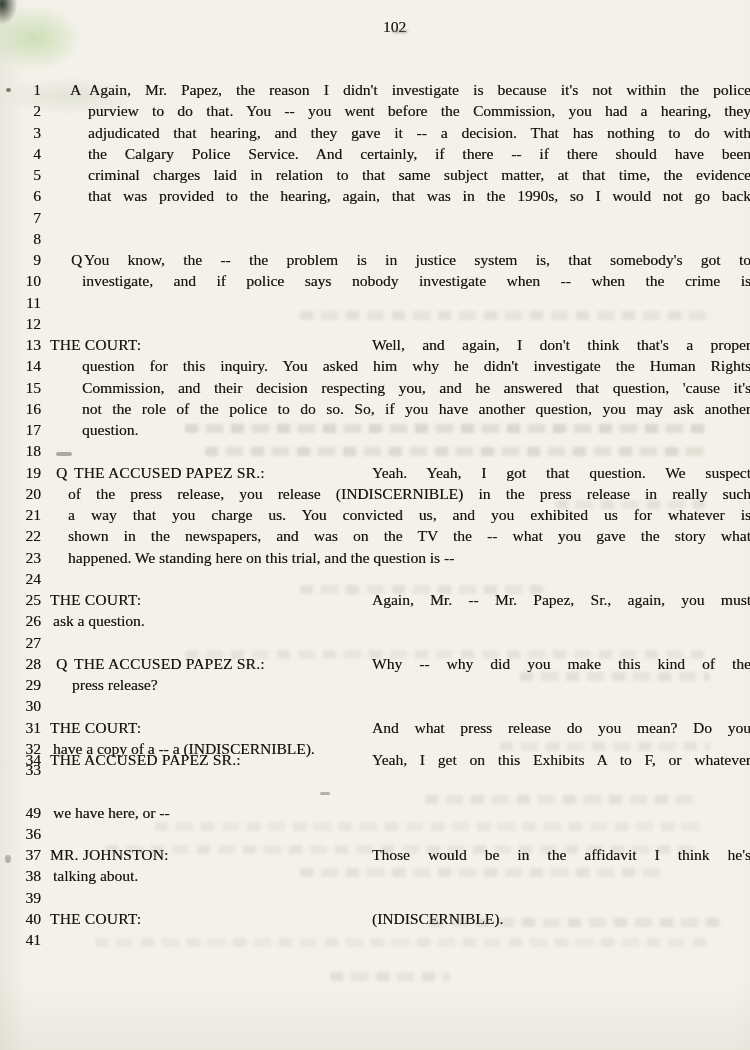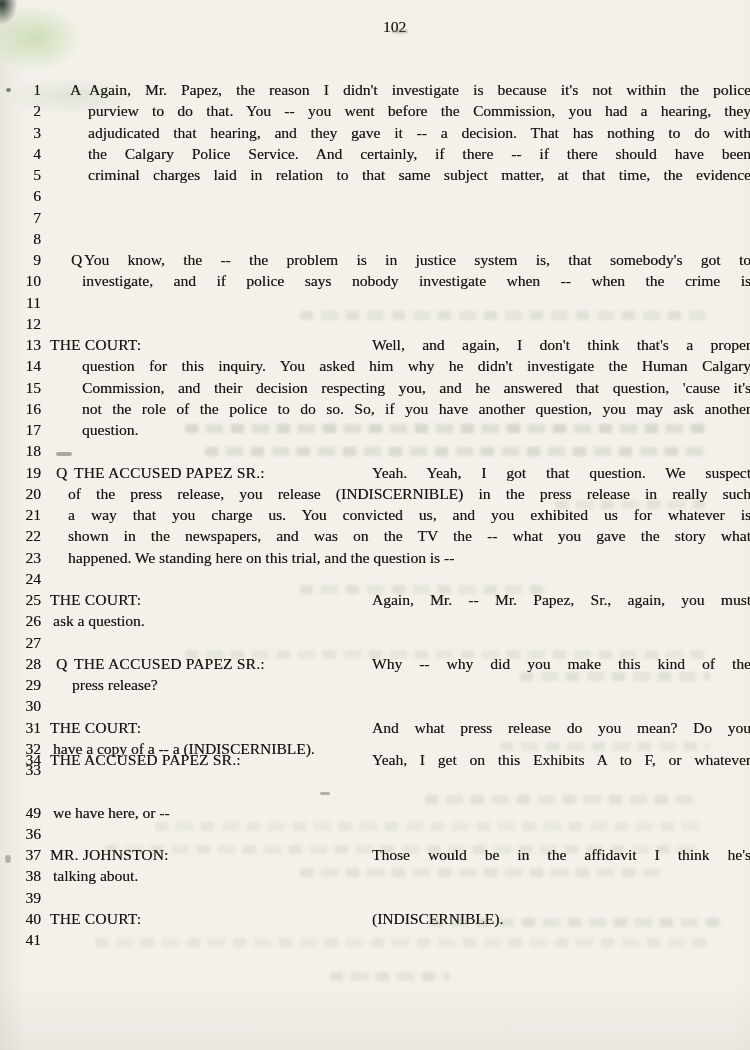--- a/index.html
+++ b/index.html
@@ -60,20 +60,21 @@
       <div class="tline" style="top: 142.75px;">
         <span class="num">4</span>
         <span class="tx just" style="left: 88px; right: 38px;">the Calgary Police Service.  And certainly, if there -- if there should have been</span>
       </div>
       <div class="tline" style="top: 164px;">
         <span class="num">5</span>
         <span class="tx just" style="left: 88px; right: 38px;">criminal charges laid in relation to that same subject matter, at that time, the evidence</span>
       </div>
       <div class="tline" style="top: 185.25px;">
         <span class="num">6</span>
+        <span class="tx just" style="left: 88px; right: 38px;">that was provided to the hearing, again, that was in the 1990s, so I would not go back</span>
       </div>
       <div class="tline" style="top: 206.5px;">
         <span class="num">7</span>
       </div>
       <div class="tline" style="top: 227.75px;">
         <span class="num">8</span>
       </div>
       <div class="tline" style="top: 249px;">
         <span class="num">9</span>
         <span class="mk" style="left: 71px;">Q</span>
@@ -89,21 +90,21 @@
       <div class="tline" style="top: 312.75px;">
         <span class="num">12</span>
       </div>
       <div class="tline" style="top: 334px;">
         <span class="num">13</span>
         <span class="spk" style="left: 50px;">THE COURT:</span>
         <span class="tx just" style="left: 372px; right: 38px;">Well, and again, I don't think that's a proper</span>
       </div>
       <div class="tline" style="top: 355.25px;">
         <span class="num">14</span>
-        <span class="tx just" style="left: 82px; right: 38px;">question for this inquiry.  You asked him why he didn't investigate the Human Calgary</span>
+        <span class="tx just" style="left: 82px; right: 38px;">question for this inquiry.  You asked him why he didn't investigate the Human Rights</span>
       </div>
       <div class="tline" style="top: 376.5px;">
         <span class="num">15</span>
         <span class="tx just" style="left: 82px; right: 38px;">Commission, and their decision respecting you, and he answered that question, 'cause it's</span>
       </div>
       <div class="tline" style="top: 397.75px;">
         <span class="num">16</span>
         <span class="tx just" style="left: 82px; right: 38px;">not the role of the police to do so.  So, if you have another question, you may ask another</span>
       </div>
       <div class="tline" style="top: 419px;">

